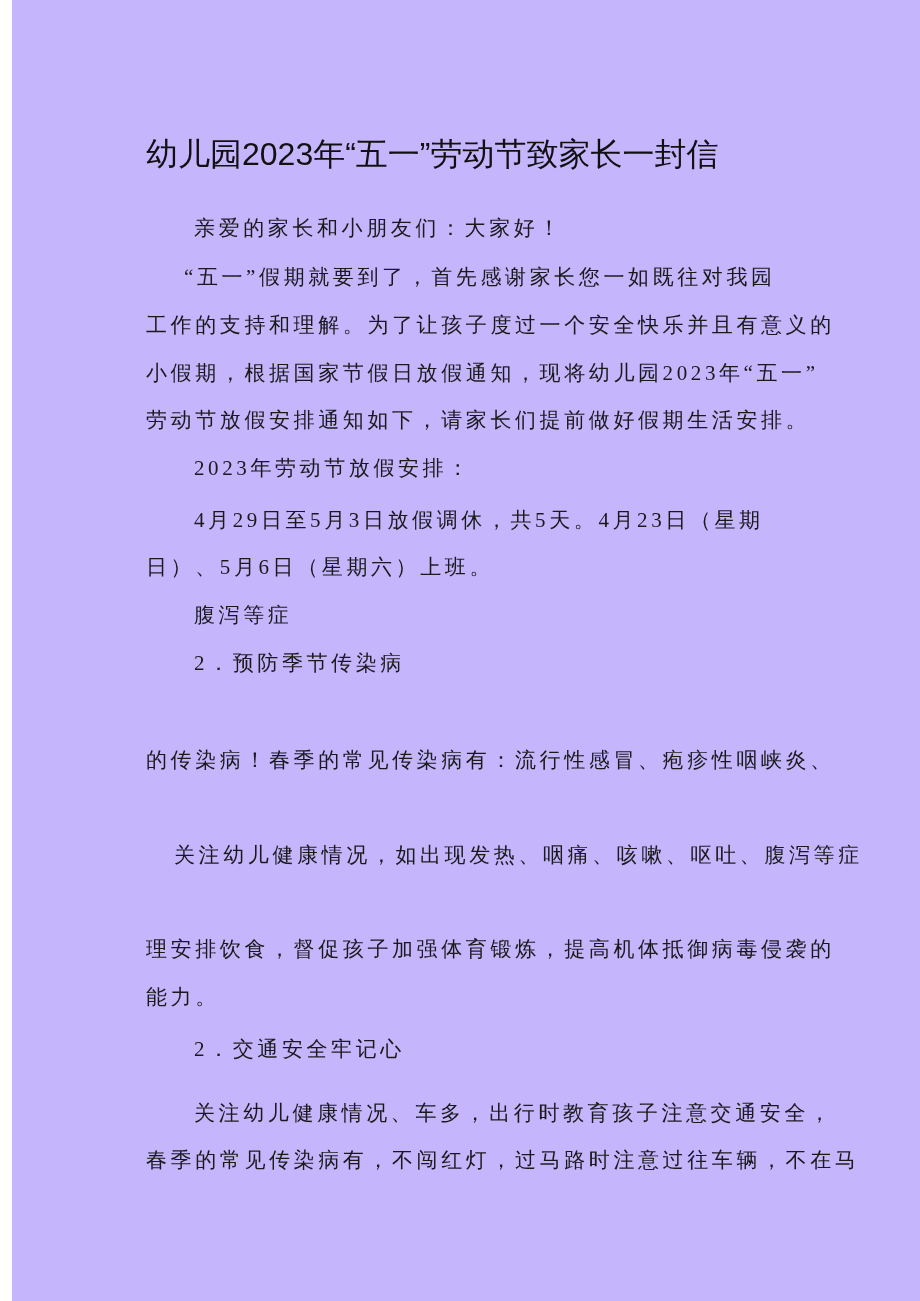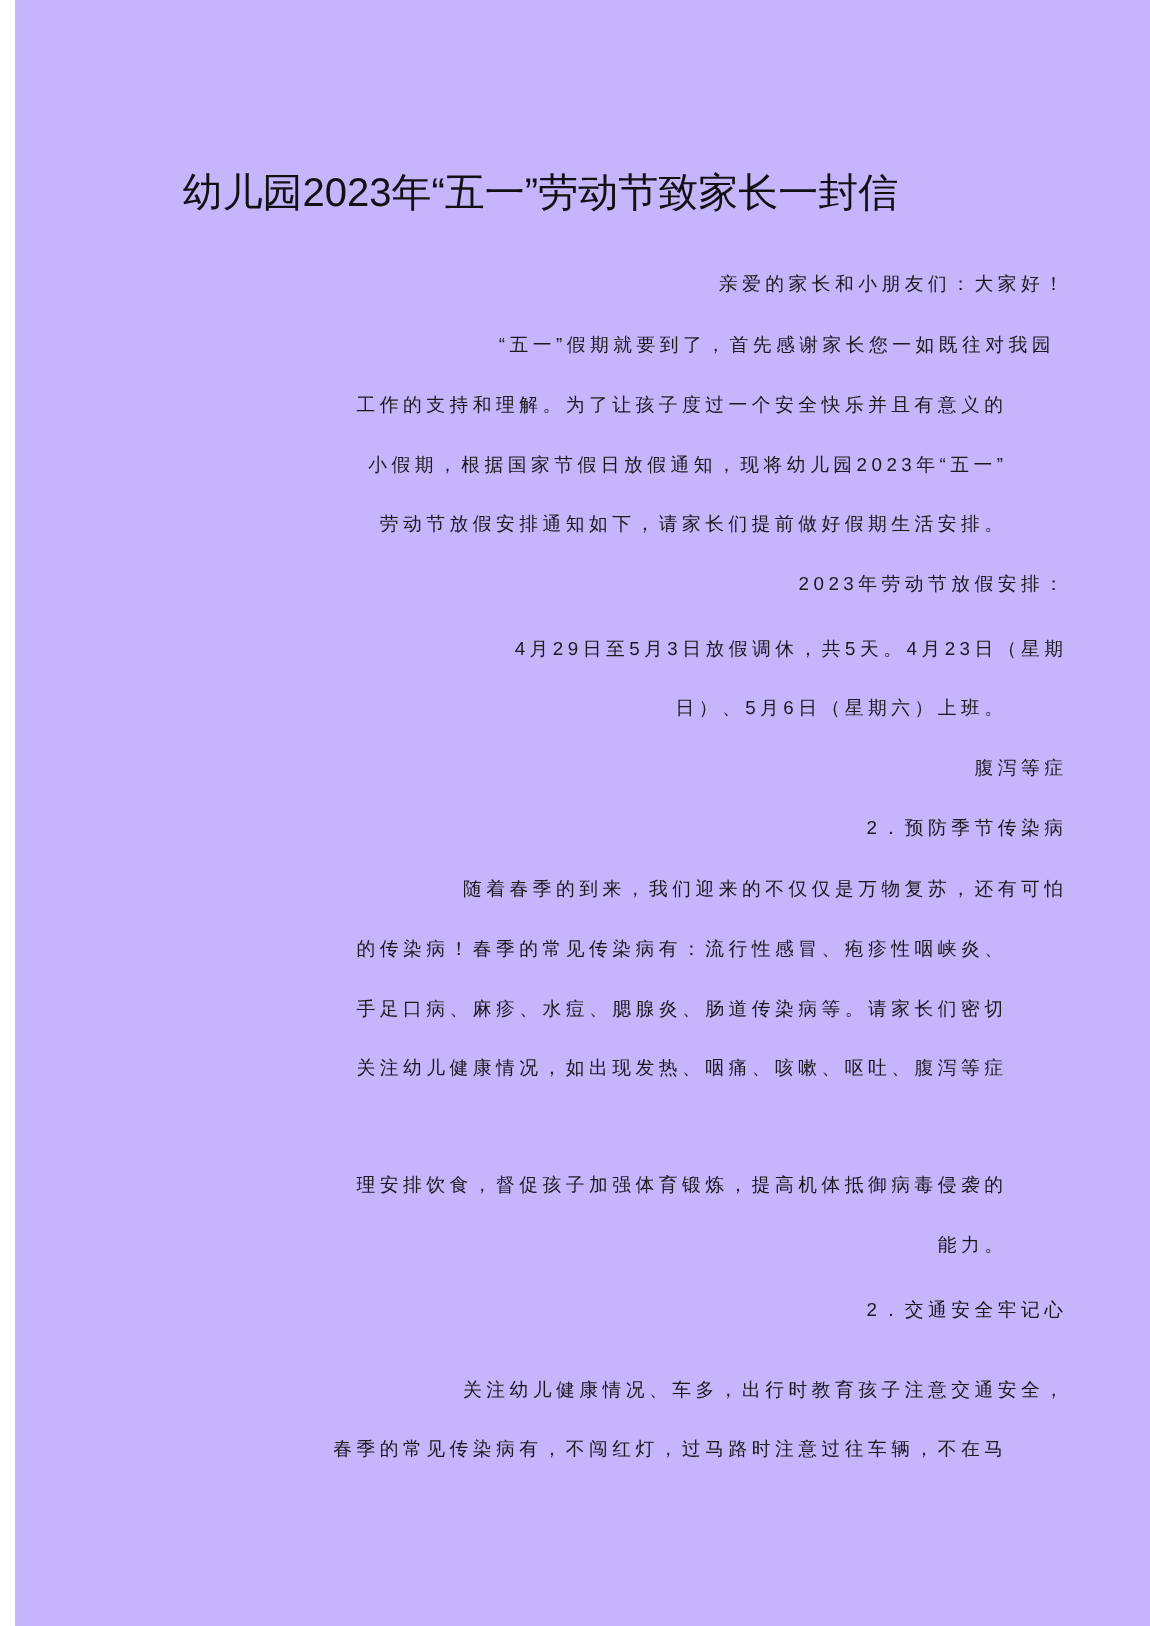--- a/index.html
+++ b/index.html
@@ -6,23 +6,23 @@
     body { width: 920px; height: 1301px; position: relative; overflow: hidden; color: #111; }
     .page { position: absolute; left: 12px; top: 0; width: 920px; height: 1301px; background: #c4b5fd; }
     .title {
       position: absolute; left: 134px; top: 132px; width: 680px;
       font-family: "Liberation Sans", "DejaVu Sans", sans-serif;
       font-size: 32px; line-height: 44px; white-space: nowrap; letter-spacing: 0px;
       color: #111;
     }
     .line {
       position: absolute; left: 134px; width: 660px;
-      font-family: Liberation Sans, sans-serif;
-      font-size: 15px; line-height: 30px; white-space: nowrap;
-      letter-spacing: 3.6px; color: #1a1a1a; text-align: right;
+      font-family: Liberation Serif, serif;
+      font-size: 21px; line-height: 30px; white-space: nowrap;
+      letter-spacing: 3.6px; color: #1a1a1a;
     }
     .indent { left: 182px; }
   </style>
 </head>
 <body>
 
 <div class="page">
   <div class="title">幼儿园2023年“五一”劳动节致家长一封信</div>
 
   <div class="line indent" style="top:213px;">亲爱的家长和小朋友们：大家好！</div>
@@ -32,23 +32,21 @@
   <div class="line" style="top:358px;">小假期，根据国家节假日放假通知，现将幼儿园2023年“五一”</div>
   <div class="line" style="top:405px;">劳动节放假安排通知如下，请家长们提前做好假期生活安排。</div>
 
   <div class="line indent" style="top:453px;">2023年劳动节放假安排：</div>
   <div class="line indent" style="top:505px;">4月29日至5月3日放假调休，共5天。4月23日（星期</div>
   <div class="line" style="top:552px;">日）、5月6日（星期六）上班。</div>
 
   <div class="line indent" style="top:600px;">腹泻等症</div>
 
   <div class="line indent" style="top:648px;">2．预防季节传染病</div>
-  <div class="line indent" style="top:697px;">随着春季的到来，我们迎来的不仅仅是万物复苏，还有可怕</div>
   <div class="line" style="top:745px;">的传染病！春季的常见传染病有：流行性感冒、疱疹性咽峡炎、</div>
-  <div class="line" style="top:793px;">手足口病、麻疹、水痘、腮腺炎、肠道传染病等。请家长们密切</div>
-  <div class="line" style="top:840px;">关注幼儿健康情况，如出现发热、咽痛、咳嗽、呕吐、腹泻等症</div>
+  <div class="line" style="top:840px;margin-left:28px;">关注幼儿健康情况，如出现发热、咽痛、咳嗽、呕吐、腹泻等症</div>
   <div class="line" style="top:934px;">理安排饮食，督促孩子加强体育锻炼，提高机体抵御病毒侵袭的</div>
   <div class="line" style="top:982px;">能力。</div>
 
   <div class="line indent" style="top:1034px;">2．交通安全牢记心</div>
   <div class="line indent" style="top:1098px;">关注幼儿健康情况、车多，出行时教育孩子注意交通安全，</div>
   <div class="line" style="top:1145px;">春季的常见传染病有，不闯红灯，过马路时注意过往车辆，不在马</div>
 </div>
 
 </body></html>

